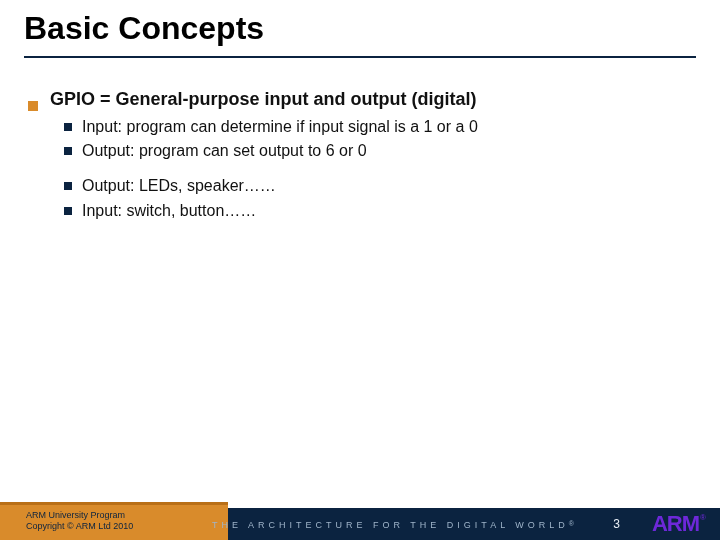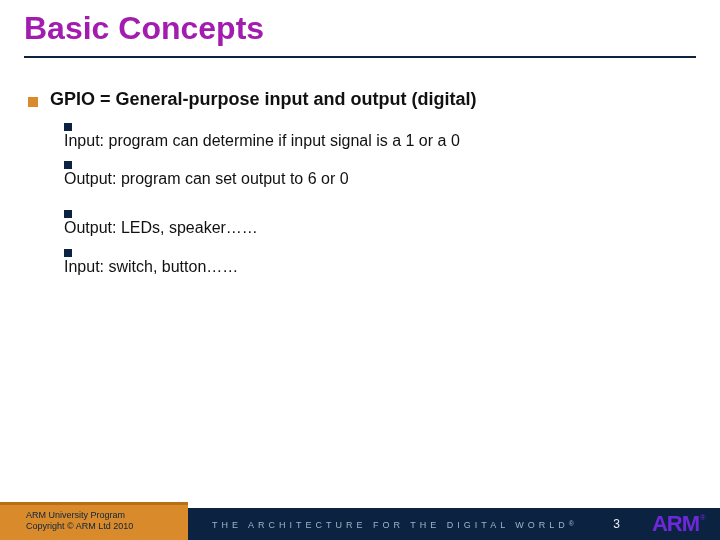--- a/index.html
+++ b/index.html
@@ -10,21 +10,21 @@
     height: 540px;
     background: #fff;
     overflow: hidden;
   }
   .title {
     position: absolute;
     left: 24px;
     top: 10px;
     font-size: 32px;
     font-weight: bold;
-    color: #a21caf;
+    color: #000000;
   }
   .title-underline {
     position: absolute;
     left: 24px;
     top: 56px;
     width: 672px;
     height: 2px;
     background: #0b2340;
   }
   .content {
@@ -34,21 +34,21 @@
     right: 28px;
   }
   ul.top {
     list-style: none;
   }
   ul.top > li {
     margin-bottom: 14px;
   }
   ul.top > li > .row {
     display: flex;
-    align-items: center;
+    align-items: flex-end;
   }
   .bullet-sq-top {
     width: 10px;
     height: 10px;
     background: #d98b2b;
     margin-top: 6px;
     margin-right: 12px;
     flex-shrink: 0;
   }
   .top-text {
@@ -59,21 +59,20 @@
   }
   ul.sub {
     list-style: none;
     margin-top: 6px;
     margin-left: 36px;
   }
   ul.sub > li {
     display: flex;
     align-items: flex-start;
     margin-bottom: 4px;
-    flex-direction: column;
   }
   .bullet-sq-sub {
     width: 8px;
     height: 8px;
     background: #0b2340;
     margin-top: 6px;
     margin-right: 10px;
     flex-shrink: 0;
   }
   .sub-text {
@@ -93,21 +92,21 @@
     left: 0;
     right: 0;
     bottom: 0;
     height: 32px;
     background: #0b2340;
   }
   .footer-accent {
     position: absolute;
     left: 0;
     bottom: 0;
-    width: 188px;
+    width: 228px;
     height: 38px;
     background: #d98b2b;
     border-top: 3px solid #b96f17;
   }
   .footer-text {
     position: absolute;
     left: 26px;
     bottom: 8px;
     font-size: 9px;
     line-height: 1.25;

